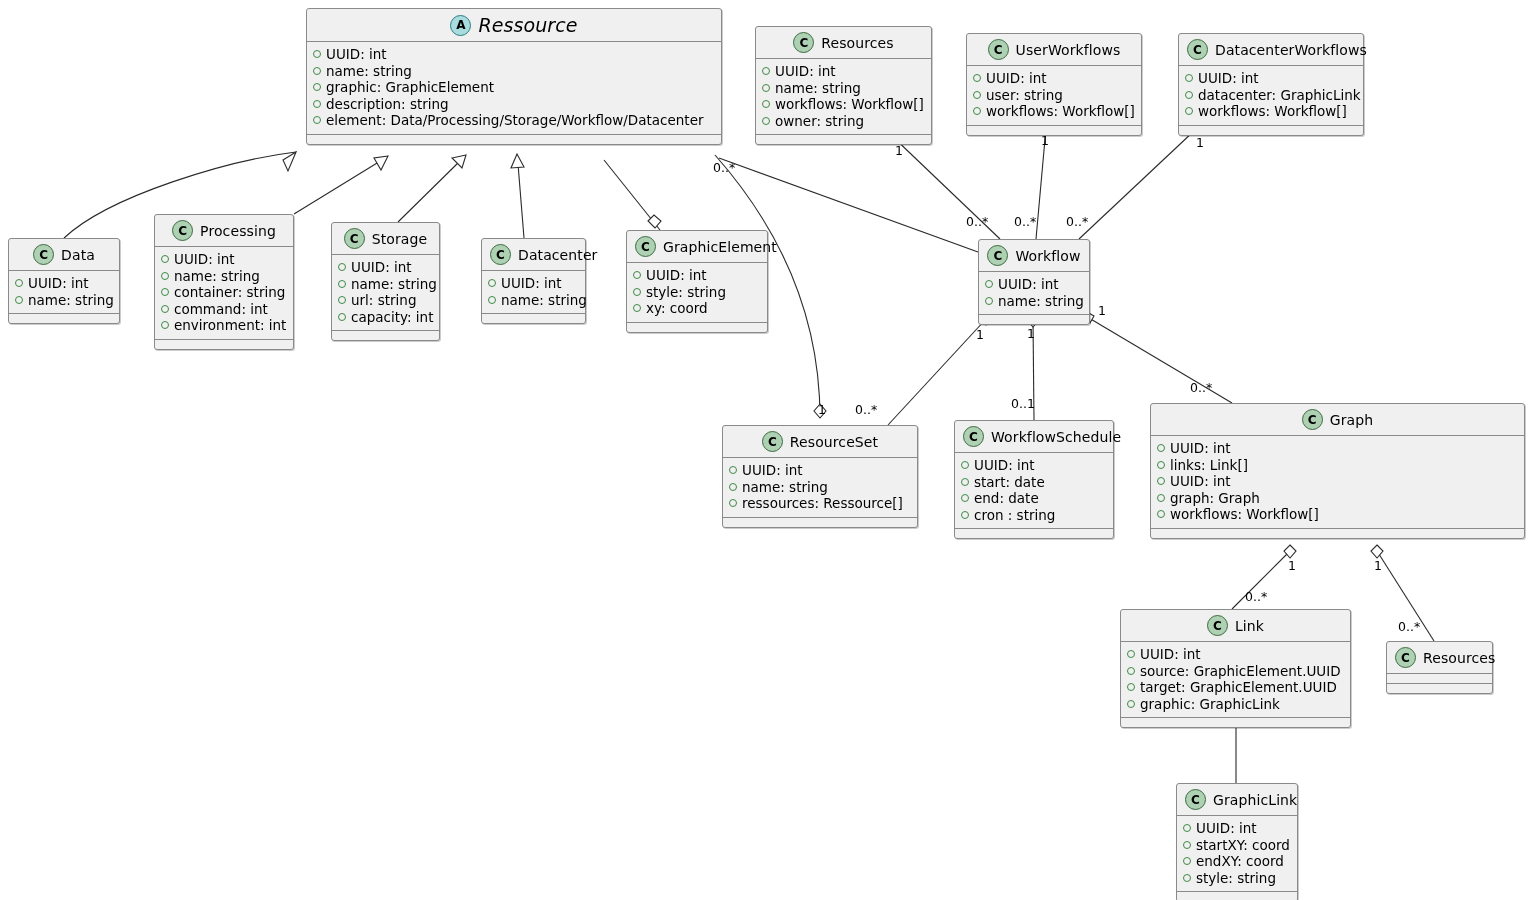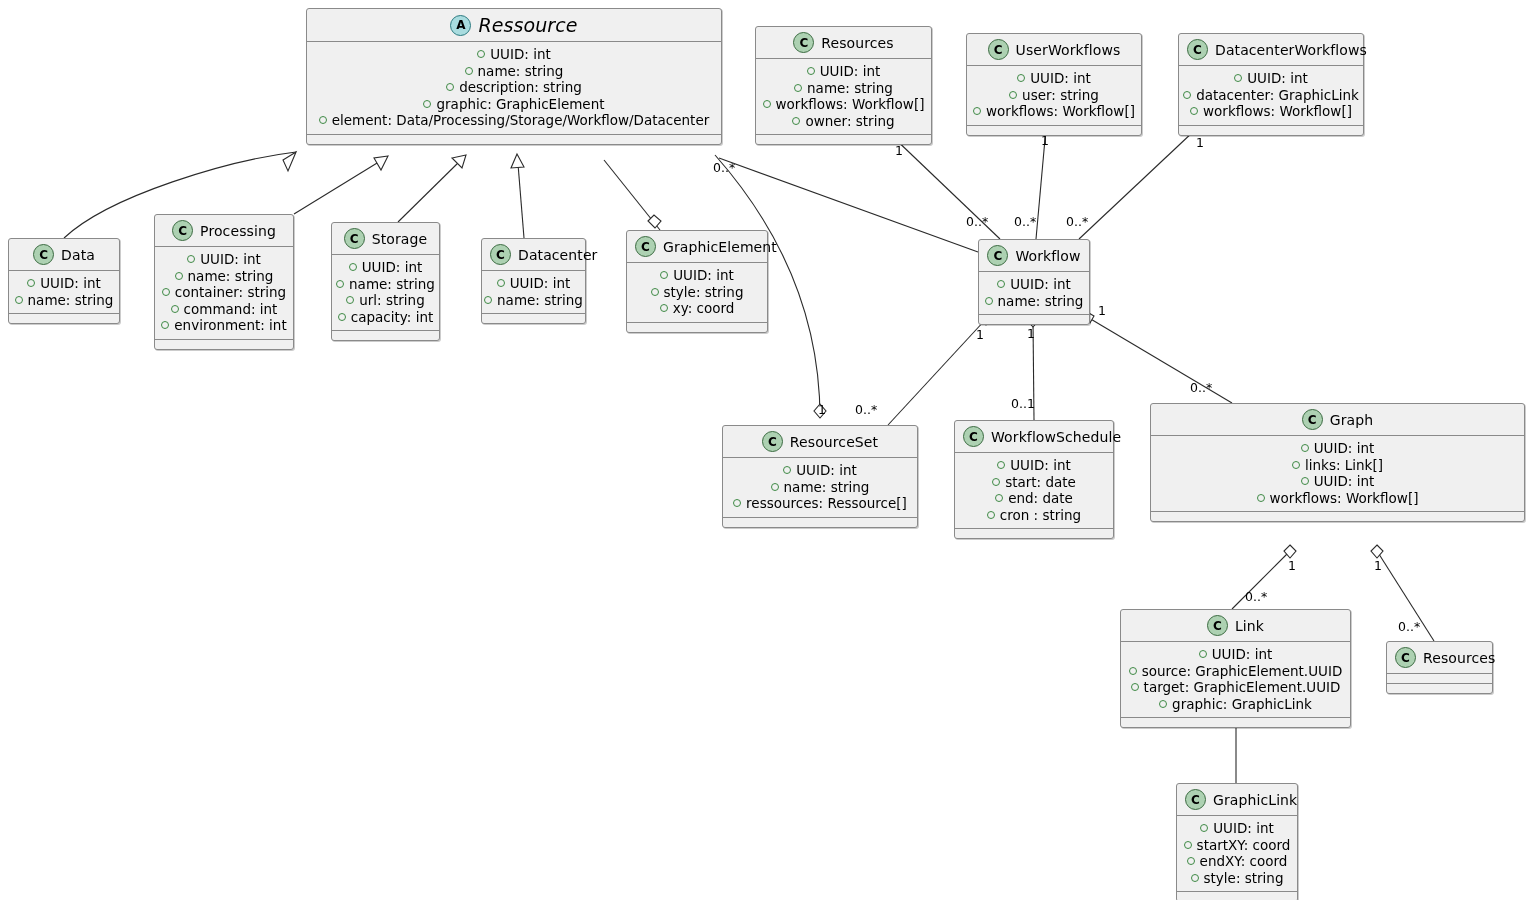--- a/index.html
+++ b/index.html
@@ -74,21 +74,20 @@
     padding: 4px 6px 5px 6px;
   }
   .attr-row {
     display: flex;
     align-items: baseline;
     gap: 5px;
     font-size: 13.5px;
     line-height: 16.5px;
     color: #000;
     white-space: nowrap;
-    justify-content: center;
   }
   .vis-dot {
     display: inline-block;
     width: 6px;
     height: 6px;
     border: 1.2px solid #3f8a46;
     border-radius: 50%;
     background: transparent;
     flex: 0 0 auto;
     position: relative;
@@ -181,25 +180,25 @@
           <div class="attr-row">
             <span class="vis-dot"></span>
             <span>UUID: int</span>
           </div>
           <div class="attr-row">
             <span class="vis-dot"></span>
             <span>name: string</span>
           </div>
           <div class="attr-row">
             <span class="vis-dot"></span>
+            <span>graphic: GraphicElement</span>
+          </div>
+          <div class="attr-row">
+            <span class="vis-dot"></span>
             <span>description: string</span>
-          </div>
-          <div class="attr-row">
-            <span class="vis-dot"></span>
-            <span>graphic: GraphicElement</span>
           </div>
           <div class="attr-row">
             <span class="vis-dot"></span>
             <span>element: Data/Processing/Storage/Workflow/Datacenter</span>
           </div>
         </div>
         <div class="cls-methods"></div>
       </div>
       <div class="uml-class" style="left: 755px; top: 26px; width: 177px;">
         <div class="cls-header">
@@ -450,20 +449,24 @@
             <span class="vis-dot"></span>
             <span>UUID: int</span>
           </div>
           <div class="attr-row">
             <span class="vis-dot"></span>
             <span>links: Link[]</span>
           </div>
           <div class="attr-row">
             <span class="vis-dot"></span>
             <span>UUID: int</span>
+          </div>
+          <div class="attr-row">
+            <span class="vis-dot"></span>
+            <span>graph: Graph</span>
           </div>
           <div class="attr-row">
             <span class="vis-dot"></span>
             <span>workflows: Workflow[]</span>
           </div>
         </div>
         <div class="cls-methods"></div>
       </div>
       <div class="uml-class" style="left: 1120px; top: 609px; width: 231px;">
         <div class="cls-header">

